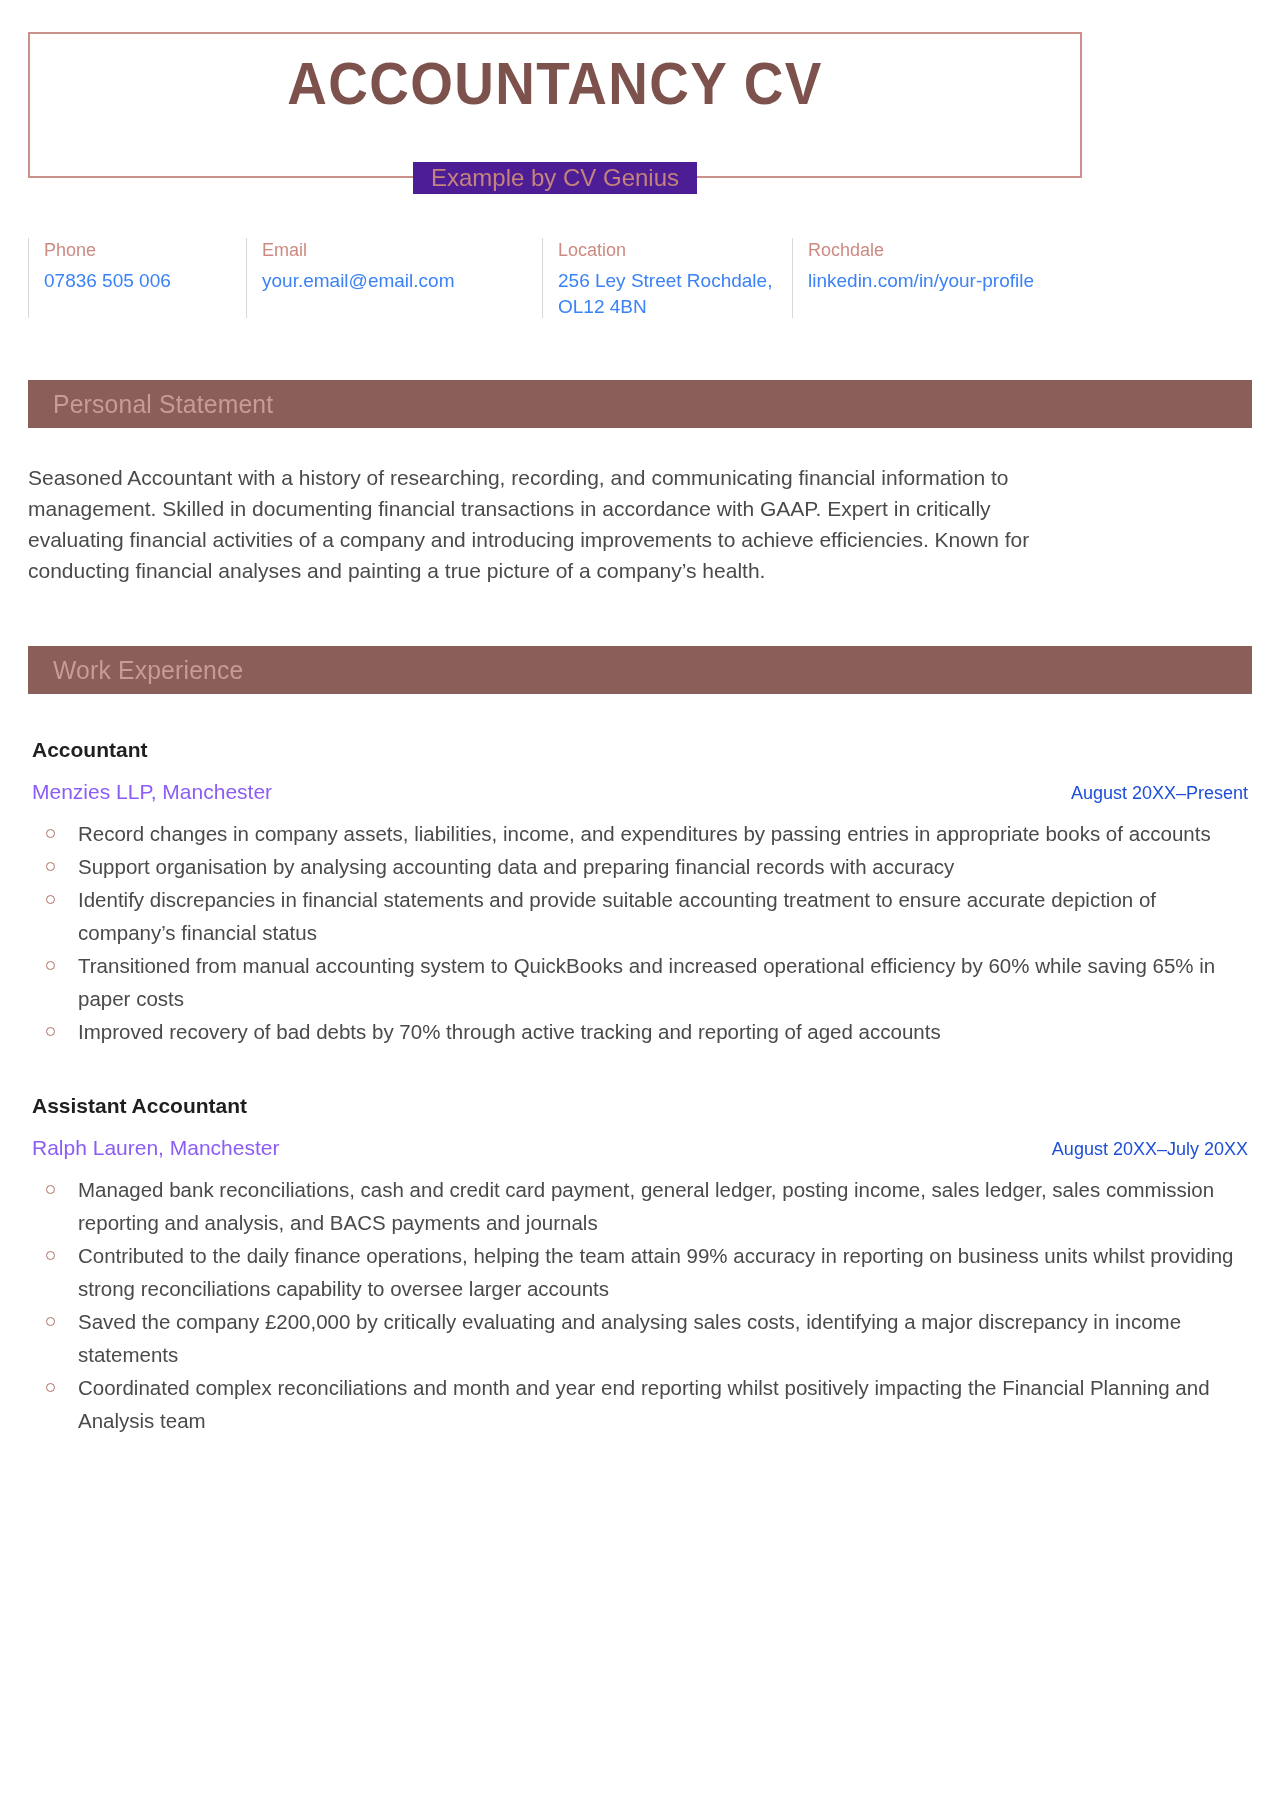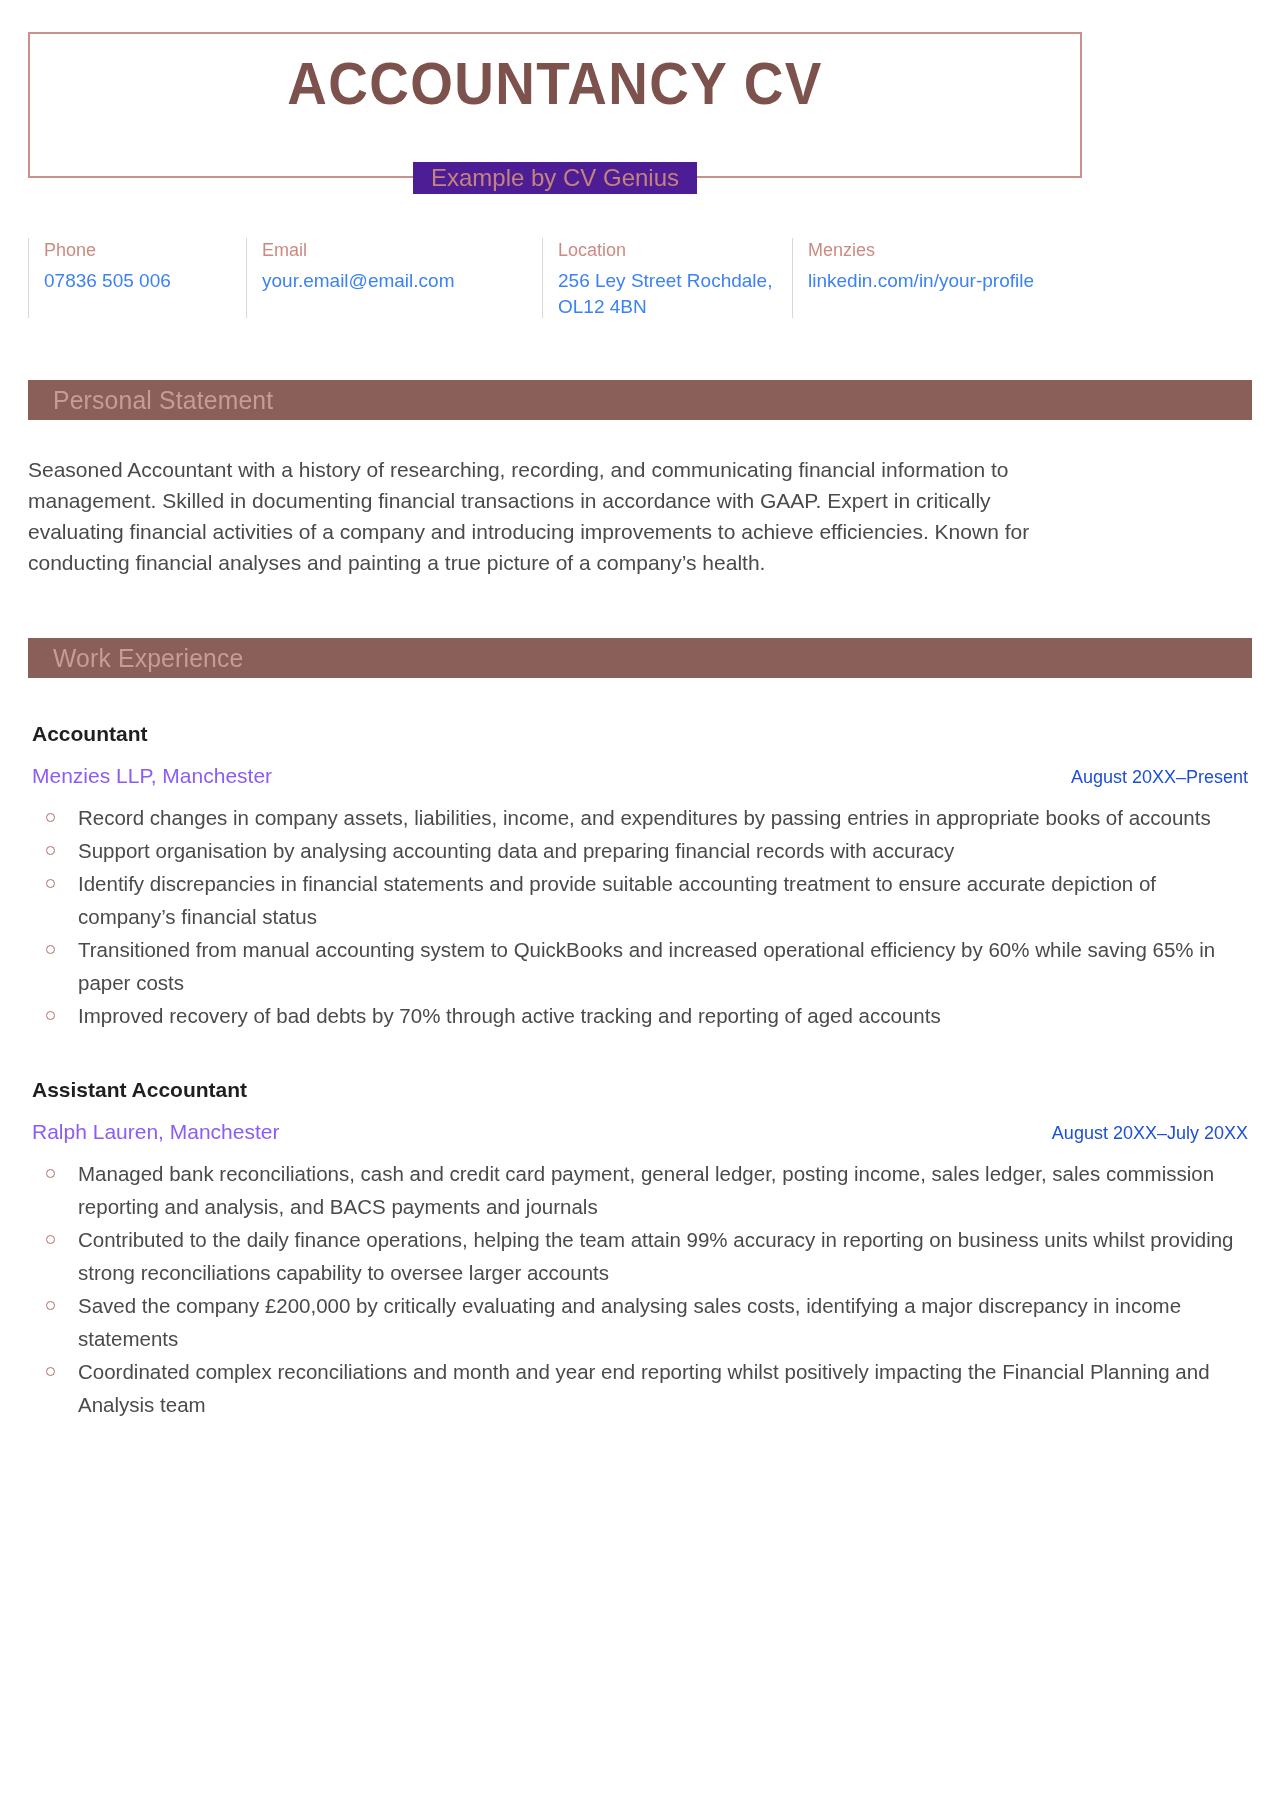--- a/index.html
+++ b/index.html
@@ -111,21 +111,21 @@
     font-size: 19px;
     color: #3b82f6;
     line-height: 26px;
     word-break: break-word;
   }
 
   
   .section-bar {
     margin: 0 28px;
     background: #8a5e59;
-    height: 40px;
+    height: 48px;
     display: flex;
     align-items: center;
     padding-left: 25px;
   }
 
   .section-bar-title {
     font-family: "Liberation Sans Narrow", "Liberation Sans", sans-serif;
     font-size: 26px;
     color: #c89b95;
     line-height: 1;
@@ -237,21 +237,21 @@
       <div class="contact-label">Email</div>
       <div class="contact-value">your.email@email.com</div>
     </div>
 
     <div class="contact-col w-location">
       <div class="contact-label">Location</div>
       <div class="contact-value">256 Ley Street Rochdale, OL12 4BN</div>
     </div>
 
     <div class="contact-col w-linkedin">
-      <div class="contact-label">Menzies</div>
+      <div class="contact-label">Rochdale</div>
       <div class="contact-value">linkedin.com/in/your-profile</div>
     </div>
 
   </div>
 
   <div class="section-bar section-gap-before">
     <span class="section-bar-title">Personal Statement</span>
   </div>
 
   <p class="statement">Seasoned Accountant with a history of researching, recording, and communicating financial information to management. Skilled in documenting financial transactions in accordance with GAAP. Expert in critically evaluating financial activities of a company and introducing improvements to achieve efficiencies. Known for conducting financial analyses and painting a true picture of a company’s health.</p>

